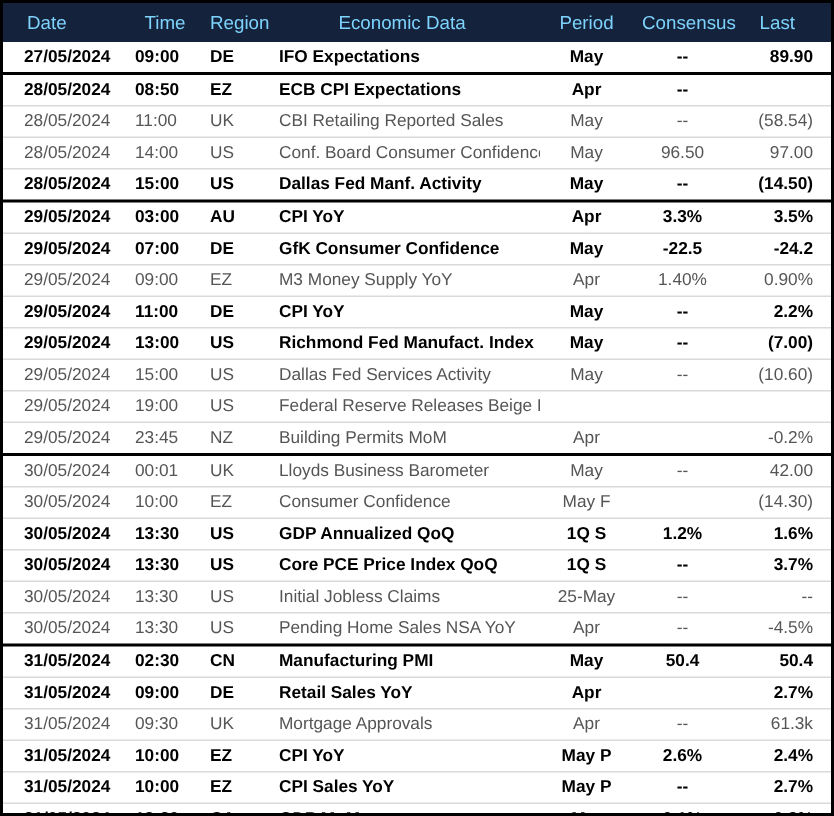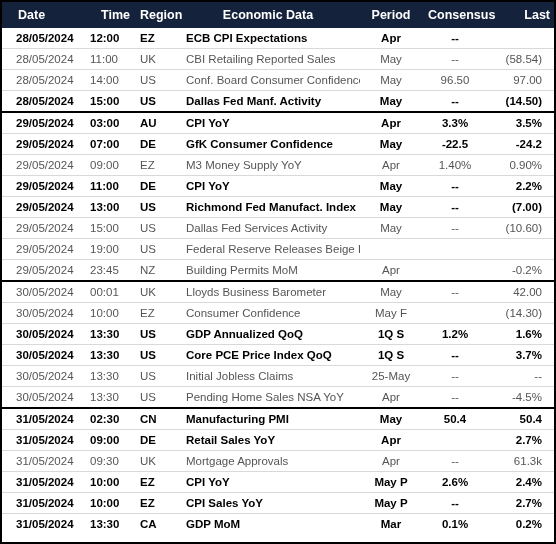--- a/index.html
+++ b/index.html
@@ -35,35 +35,35 @@
   col.c-time      { width: 48px; }
   col.c-region    { width: 40px; }
   col.c-event     { width: 184px; }
   col.c-period    { width: 62px; }
   col.c-consensus { width: 66px; }
   col.c-last      { width: 66px; }
 
   
   thead th {
     background: #15223c;
-    color: #ffffff;
-    font-weight: bold;
+    color: #7dd3fc;
+    font-weight: normal;
     font-size: 12.5px;
     height: 26px;
     padding: 0 6px;
     white-space: nowrap;
     border: none;
   }
   th.h-date      { text-align: left;   padding-left: 16px; }
-  th.h-time      { text-align: right;   padding-left: 2px;  }
+  th.h-time      { text-align: center;   padding-left: 2px;  }
   th.h-region    { text-align: center;   padding-left: 4px;  }
   th.h-event     { }
   th.h-period    { text-align: center; }
   th.h-consensus { text-align: center; }
-  th.h-last      { text-align: right;  padding-right: 4px; }
+  th.h-last      { text-align: right;  padding-right: 24px; }
 
   
   tbody td {
     height: 20px;
     padding: 0 6px;
     white-space: nowrap;
     overflow: hidden;
     vertical-align: middle;
     border-top: 1px solid #d9d9d9;
     line-height: 19px;
@@ -115,22 +115,31 @@
         <th class="h-time">Time</th>
         <th class="h-region">Region</th>
         <th class="h-event">Economic Data</th>
         <th class="h-period">Period</th>
         <th class="h-consensus">Consensus</th>
         <th class="h-last">Last</th>
       </tr>
     </thead>
     <tbody id="cal-body">
         <tr class="hi grp-first">
+          <td class="d-date">27/05/2024</td>
+          <td class="d-time">09:00</td>
+          <td class="d-region">DE</td>
+          <td class="d-event">IFO Expectations</td>
+          <td class="d-period">May</td>
+          <td class="d-consensus">--</td>
+          <td class="d-last">89.90</td>
+        </tr>
+        <tr class="hi grp-first">
           <td class="d-date">28/05/2024</td>
-          <td class="d-time">12:00</td>
+          <td class="d-time">08:50</td>
           <td class="d-region">EZ</td>
           <td class="d-event">ECB CPI Expectations</td>
           <td class="d-period">Apr</td>
           <td class="d-consensus">--</td>
           <td class="d-last"></td>
         </tr>
         <tr class="lo">
           <td class="d-date">28/05/2024</td>
           <td class="d-time">11:00</td>
           <td class="d-region">UK</td>

